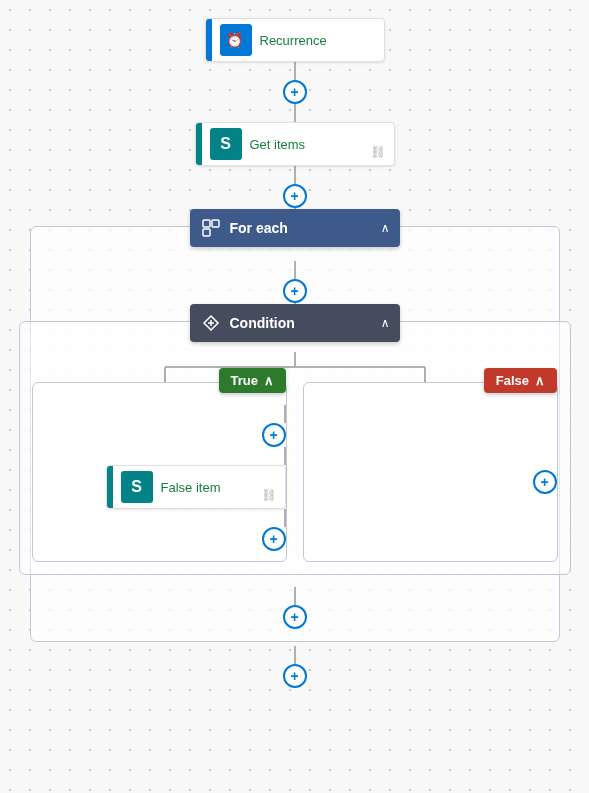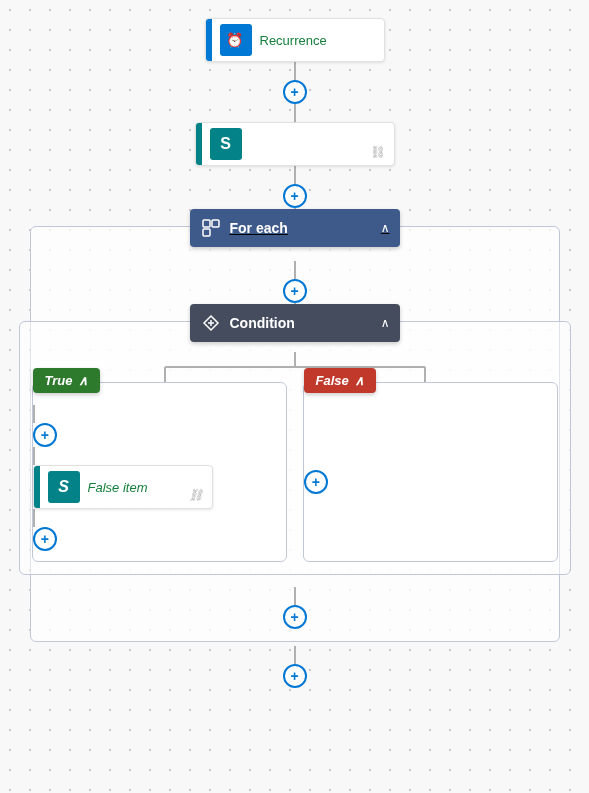--- a/index.html
+++ b/index.html
@@ -115,21 +115,20 @@
       width: 210px;
       background: #3d5a8a;
       border-radius: 4px;
       display: flex;
       align-items: center;
       justify-content: space-between;
       padding: 8px 10px;
       cursor: pointer;
       margin-top: -18px;
       box-shadow: 0 2px 4px rgba(0,0,0,0.2);
-      text-decoration: underline;
     }
 
     .foreach-header-left {
       display: flex;
       align-items: center;
       gap: 8px;
     }
 
     .foreach-title {
       color: #fff;
@@ -183,24 +182,23 @@
       margin-top: 0;
     }
 
     .branch {
       flex: 1;
       border: 1.5px solid #c0c8d8;
       border-radius: 6px;
       background: rgba(255,255,255,0.6);
       display: flex;
       flex-direction: column;
-      align-items: flex-start;
+      align-items: flex-end;
       padding: 0 0 10px 0;
       min-height: 160px;
-      font-style: italic;
     }
 
     .branch-header-true {
       background: #2d7a2d;
       border-radius: 4px;
       padding: 5px 12px;
       color: #fff;
       font-size: 13px;
       font-weight: 600;
       display: flex;
@@ -291,20 +289,21 @@
     <div class="add-btn">+</div>
     <div class="v-line"></div>
   </div>
 
   <div class="flow-section">
     <div class="action-card get-items-card">
       <div class="card-icon-strip getitems-strip"></div>
       <div class="card-icon-wrapper icon-bg-teal">
         <span class="sp-icon">S</span>
       </div>
+      <span class="card-title">Get items</span>
       <span class="card-link-icon">⛓</span>
     </div>
 
     <div class="v-line"></div>
     <div class="add-btn">+</div>
     <div class="v-line"></div>
   </div>
 
   <div class="foreach-container">
     <div class="foreach-header">

